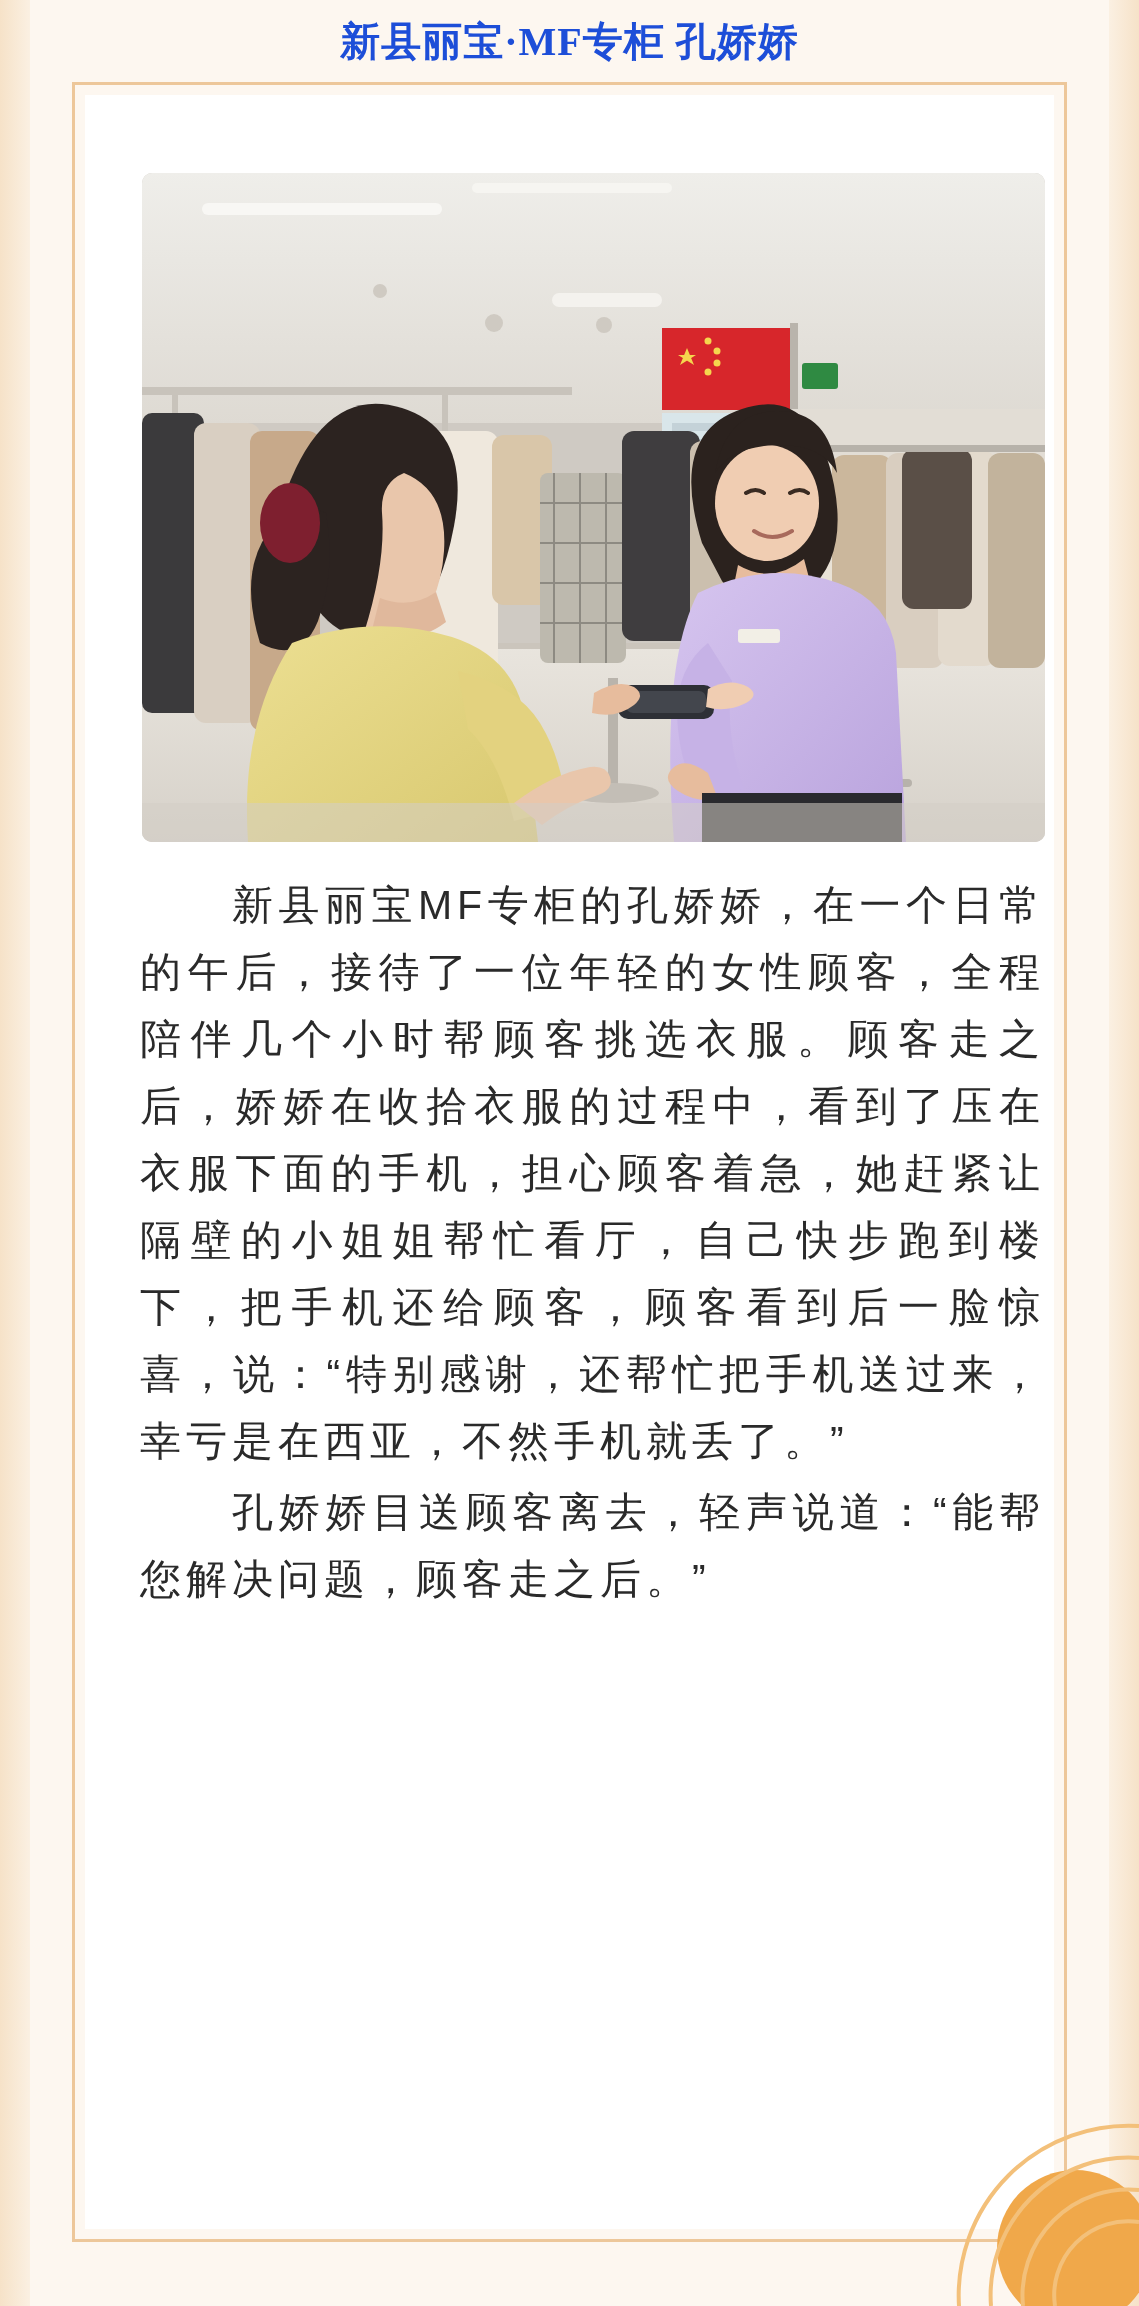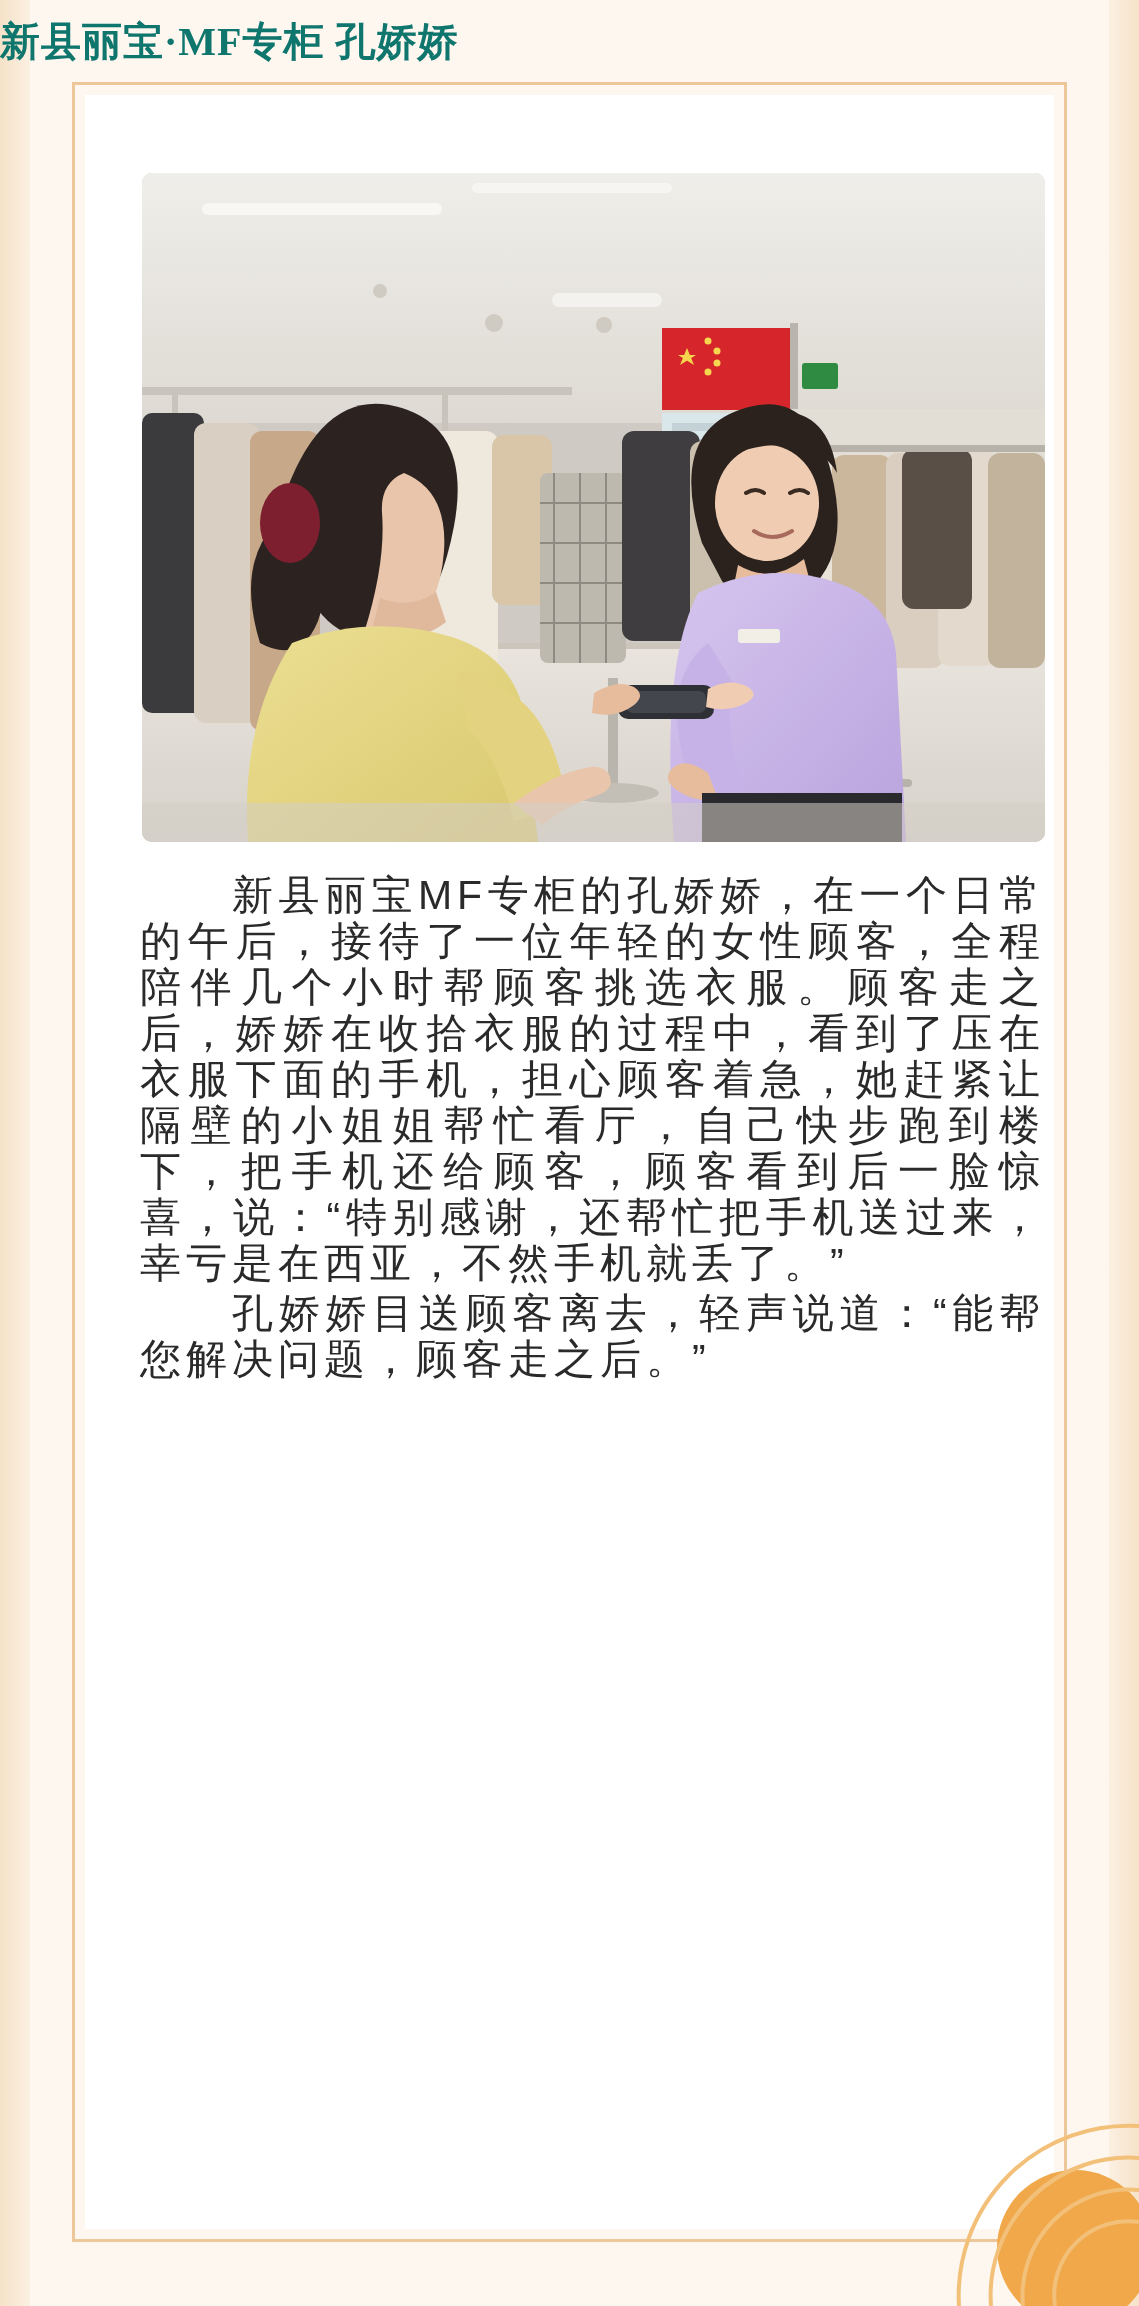--- a/index.html
+++ b/index.html
@@ -28,26 +28,26 @@
     width: 30px; height: 2306px;
     background: linear-gradient(to left, #f6e2c8, #fbf0e2);
   }
 
   
   .title {
     position: absolute;
     top: 14px;
     left: 0;
     width: 1139px;
-    text-align: left;
+    text-align: center;
     font-family: "Liberation Serif", serif;
     font-weight: bold;
     font-size: 40px;
     letter-spacing: 1px;
-    color: #0f766e;
+    color: #1d4ed8;
   }
 
   
   .card-frame {
     position: absolute;
     left: 72px;
     top: 82px;
     width: 995px;
     height: 2160px;
     border: 3px solid #edc79a;
@@ -79,21 +79,21 @@
   .photo svg { display: block; }
 
   
   .article {
     position: absolute;
     left: 140px;
     top: 872px;
     width: 905px;
     font-family: "Liberation Sans", sans-serif;
     font-size: 41px;
-    line-height: 46px;
+    line-height: 67px;
     letter-spacing: 5px;
     color: #2a2a2a;
     text-align: justify;
     text-justify: inter-ideograph;
   }
   .article p {
     margin: 0 0 4px 0;
     text-indent: 92px;
   }
 

